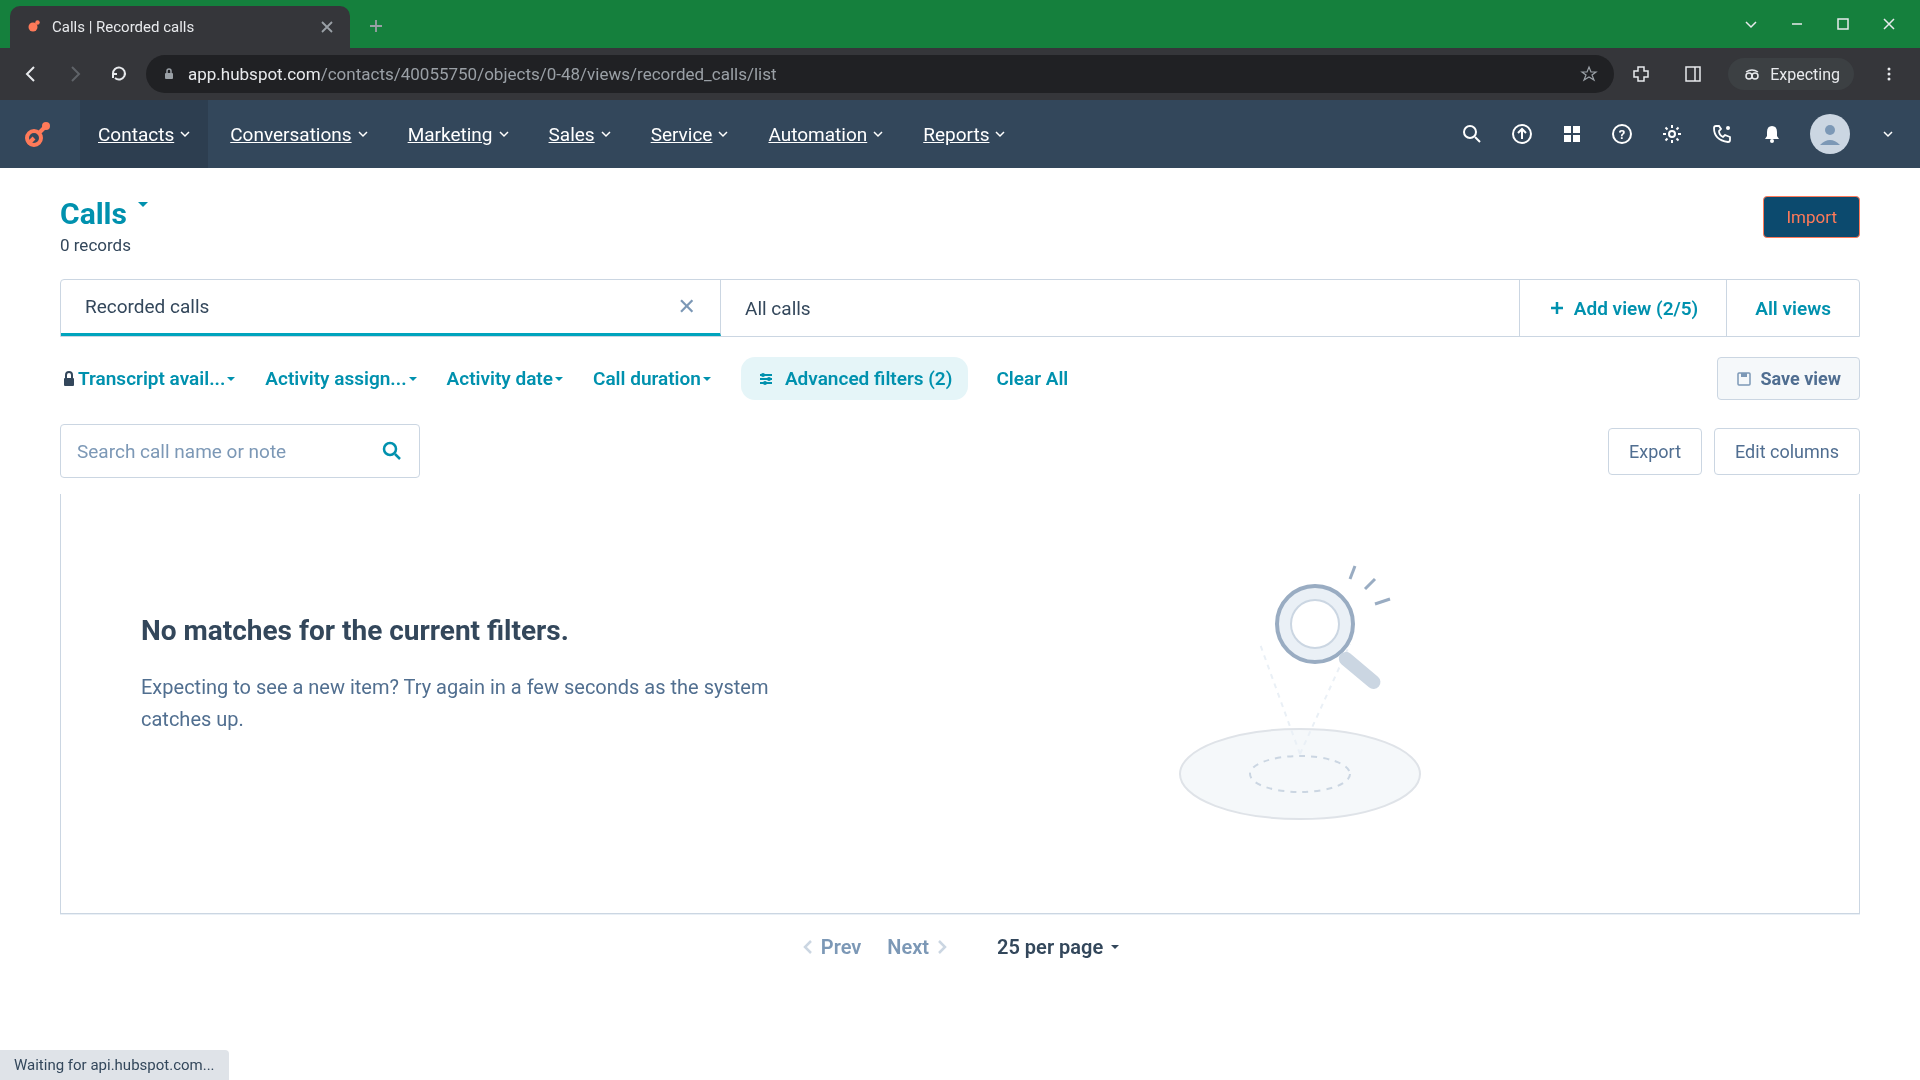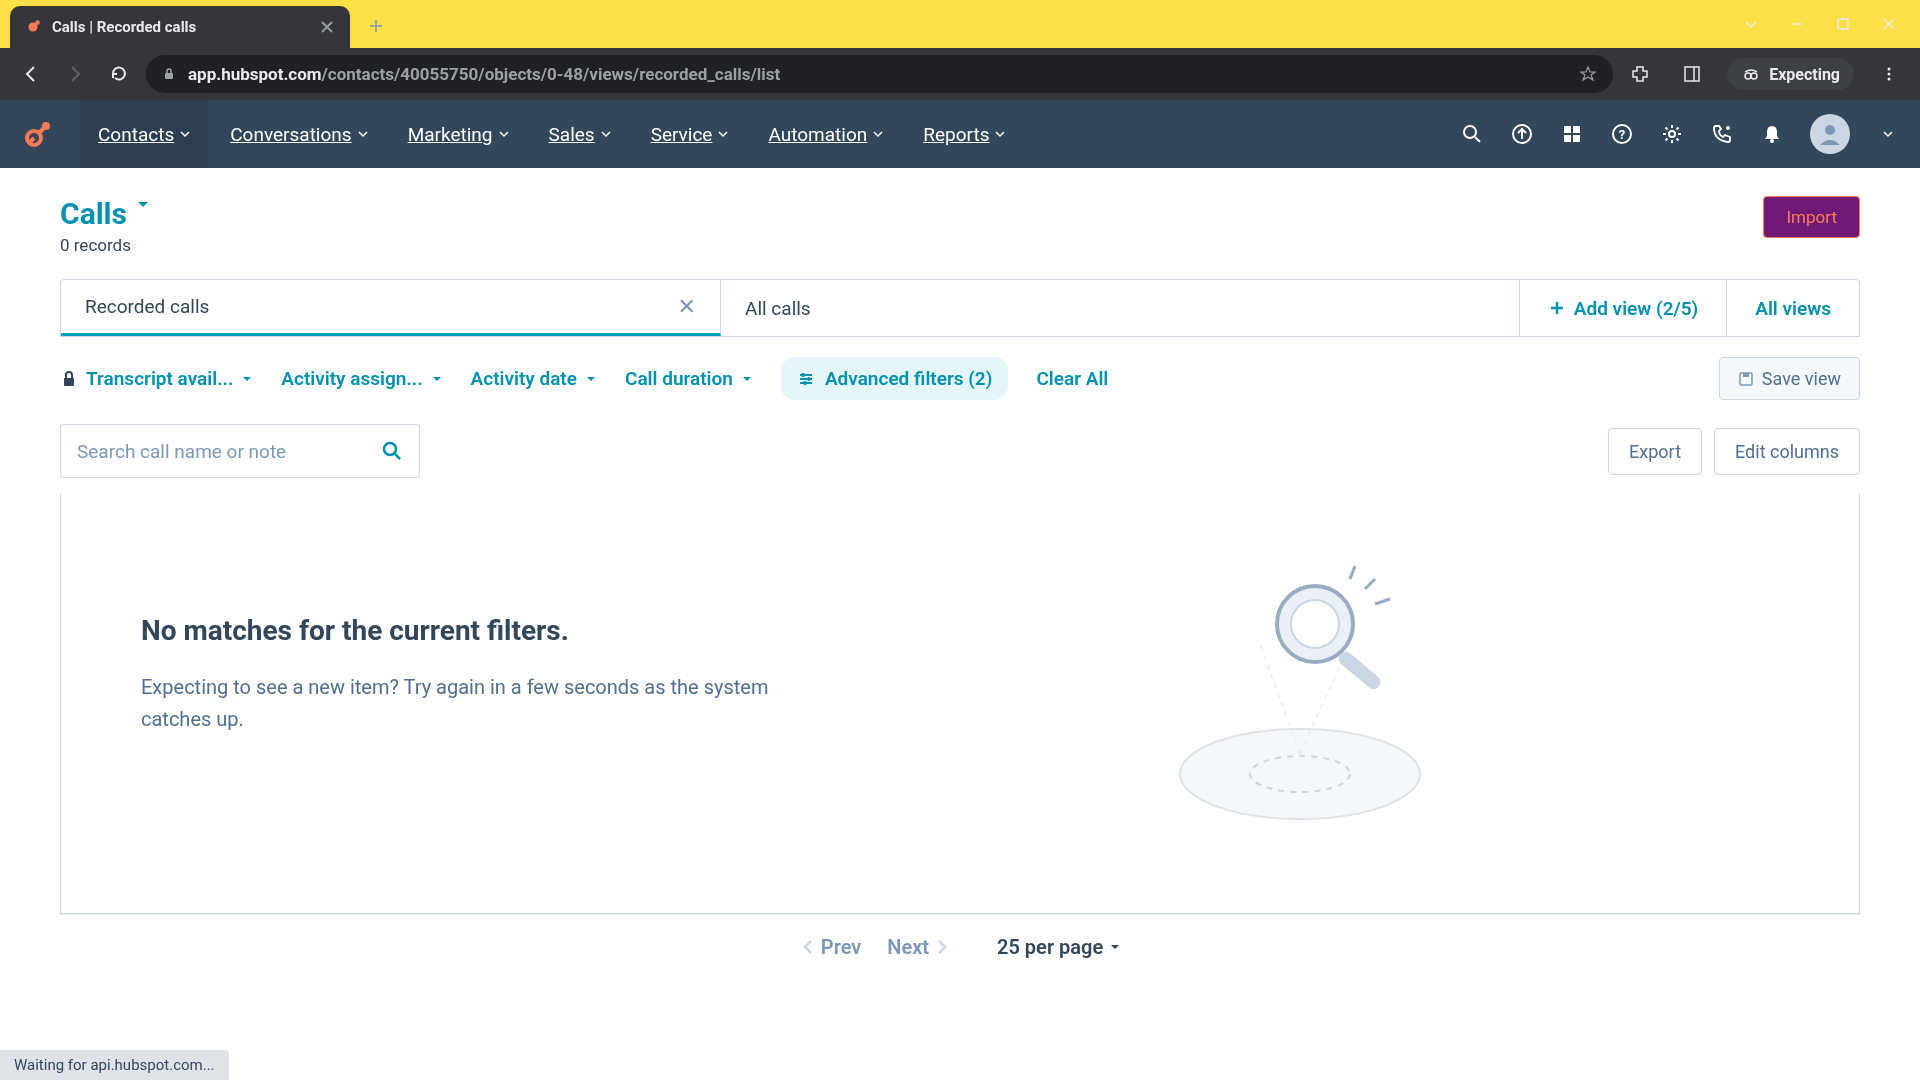--- a/index.html
+++ b/index.html
@@ -1,19 +1,19 @@
 <!DOCTYPE html>
 <html><head>
 <meta charset="utf-8">
 <style>
 * { margin: 0; padding: 0; box-sizing: border-box; font-family: -apple-system, BlinkMacSystemFont, "Segoe UI", Roboto, sans-serif; }
 body { background: #fff; width: 1920px; height: 1080px; overflow: hidden; }
 
 
-.browser-chrome { background: #fde047; font-weight: bold; }
+.browser-chrome { background: #15803d; }
 .tab-bar { height: 48px; display: flex; align-items: flex-end; padding-left: 10px; }
 .tab { background: #35363a; height: 42px; border-radius: 10px 10px 0 0; display: flex; align-items: center; padding: 0 14px; width: 340px; gap: 10px; color: #e8eaed; font-size: 15px; }
 .tab-favicon { width: 18px; height: 18px; }
 .tab-close { margin-left: auto; width: 18px; height: 18px; display:flex; align-items:center; justify-content:center; cursor:pointer; }
 .new-tab { width: 36px; height: 36px; display:flex; align-items:center; justify-content:center; color:#9aa0a6; cursor:pointer; margin-left:8px; margin-bottom:4px;}
 .win-controls { margin-left:auto; display:flex; gap:28px; padding-right:22px; color:#e8eaed; align-items:center; height:48px;}
 .win-btn { width:18px; height:18px; display:flex; align-items:center; justify-content:center; cursor:pointer; }
 
 .addr-bar { background:#35363a; height:52px; display:flex; align-items:center; padding:0 14px; gap:10px; }
 .nav-btn { width:34px; height:34px; display:flex; align-items:center; justify-content:center; color:#e8eaed; cursor:pointer; border-radius:50%; }
@@ -33,36 +33,36 @@
 .header-icons { margin-left:auto; display:flex; gap:26px; align-items:center; color:#fff; }
 .hdr-icon { width:24px; height:24px; cursor:pointer; display:flex; align-items:center; justify-content:center; }
 .avatar { width:40px; height:40px; border-radius:50%; background:#cbd6e2; display:flex; align-items:center; justify-content:center; }
 
 
 .page { padding:28px 60px 0 60px; }
 .page-head { display:flex; align-items:flex-start; }
 .page-title-wrap { }
 .page-title { font-size:30px; font-weight:700; color:#0091ae; display:flex; align-items:flex-start; gap:8px; cursor:pointer; }
 .records-count { font-size:17px; color:#33475b; margin-top:4px; }
-.import-btn { margin-left:auto; border:1px solid #ff7a59; color:#ff7a59; background:#701a75; padding:10px 22px; border-radius:4px; font-size:17px; cursor:pointer; }
+.import-btn { margin-left:auto; border:1px solid #ff7a59; color:#ff7a59; background:#0c4a6e; padding:10px 22px; border-radius:4px; font-size:17px; cursor:pointer; }
 
 .tabs-row { display:flex; border:1px solid #cbd6e2; border-radius:4px 4px 0 0; margin-top:24px; height:58px; }
 .view-tab { display:flex; align-items:center; padding:0 24px; font-size:19px; color:#33475b; border-right:1px solid #cbd6e2; cursor:pointer; position:relative; }
 .view-tab.active { border-bottom:3px solid #00a4bd; }
 .view-tab .close-x { margin-left:auto; color:#7c98b6; font-size:22px; cursor:pointer; }
 .view-tab.wide { flex:0 0 660px; justify-content:space-between; }
 .view-tab.all { flex:1; }
 .add-view { display:flex; align-items:center; gap:8px; color:#0091ae; font-weight:600; font-size:19px; padding:0 28px; cursor:pointer; }
 .all-views { display:flex; align-items:center; color:#0091ae; font-weight:600; font-size:19px; padding:0 28px; cursor:pointer; border-left:1px solid #cbd6e2; }
 
 .filters-row { display:flex; align-items:center; gap:28px; padding:20px 0 16px 0; }
-.filter-chip { display:flex; align-items:center; gap:8px; color:#0091ae; font-weight:600; font-size:19px; cursor:pointer; }
+.filter-chip { display:flex; align-items:center; color:#0091ae; font-weight:600; font-size:19px; cursor:pointer; }
 .adv-filters { background:#e5f5f8; padding:10px 16px; border-radius:14px; display:flex; align-items:center; gap:10px; color:#0091ae; font-weight:600; font-size:19px; cursor:pointer; }
 .clear-all { color:#0091ae; font-weight:600; font-size:19px; cursor:pointer; }
-.save-view { margin-left:auto; border:1px solid #cbd6e2; background:#f5f8fa; color:#506e91; padding:10px 18px; border-radius:4px; font-size:18px; cursor:pointer; display:flex; align-items:center; gap:8px; }
+.save-view { margin-left:auto; border:1px solid #cbd6e2; background:#f5f8fa; color:#506e91; padding:10px 18px; border-radius:4px; font-size:18px; cursor:pointer; display:flex; align-items:center; gap:8px;font-weight:bold; }
 
 .table-controls { display:flex; align-items:center; gap:12px; margin-top:8px; }
 .search-box { border:1px solid #cbd6e2; border-radius:4px; height:54px; width:360px; display:flex; align-items:center; padding:0 16px; gap:12px; }
 .search-box input { border:none; outline:none; font-size:19px; flex:1; color:#33475b; }
 .search-box input::placeholder { color:#7c98b6; }
 .search-icon { color:#0091ae; }
 .ctrl-btn { margin-left:auto; border:1px solid #cbd6e2; background:#fff; color:#506e91; padding:12px 20px; border-radius:4px; font-size:18px; cursor:pointer; }
 .ctrl-btn + .ctrl-btn { margin-left:0; }
 
 .empty-area { border:1px solid #cbd6e2; border-top:none; padding:60px 80px 40px 80px; display:flex; align-items:flex-start; gap:60px; min-height:420px; margin-top:16px; }

